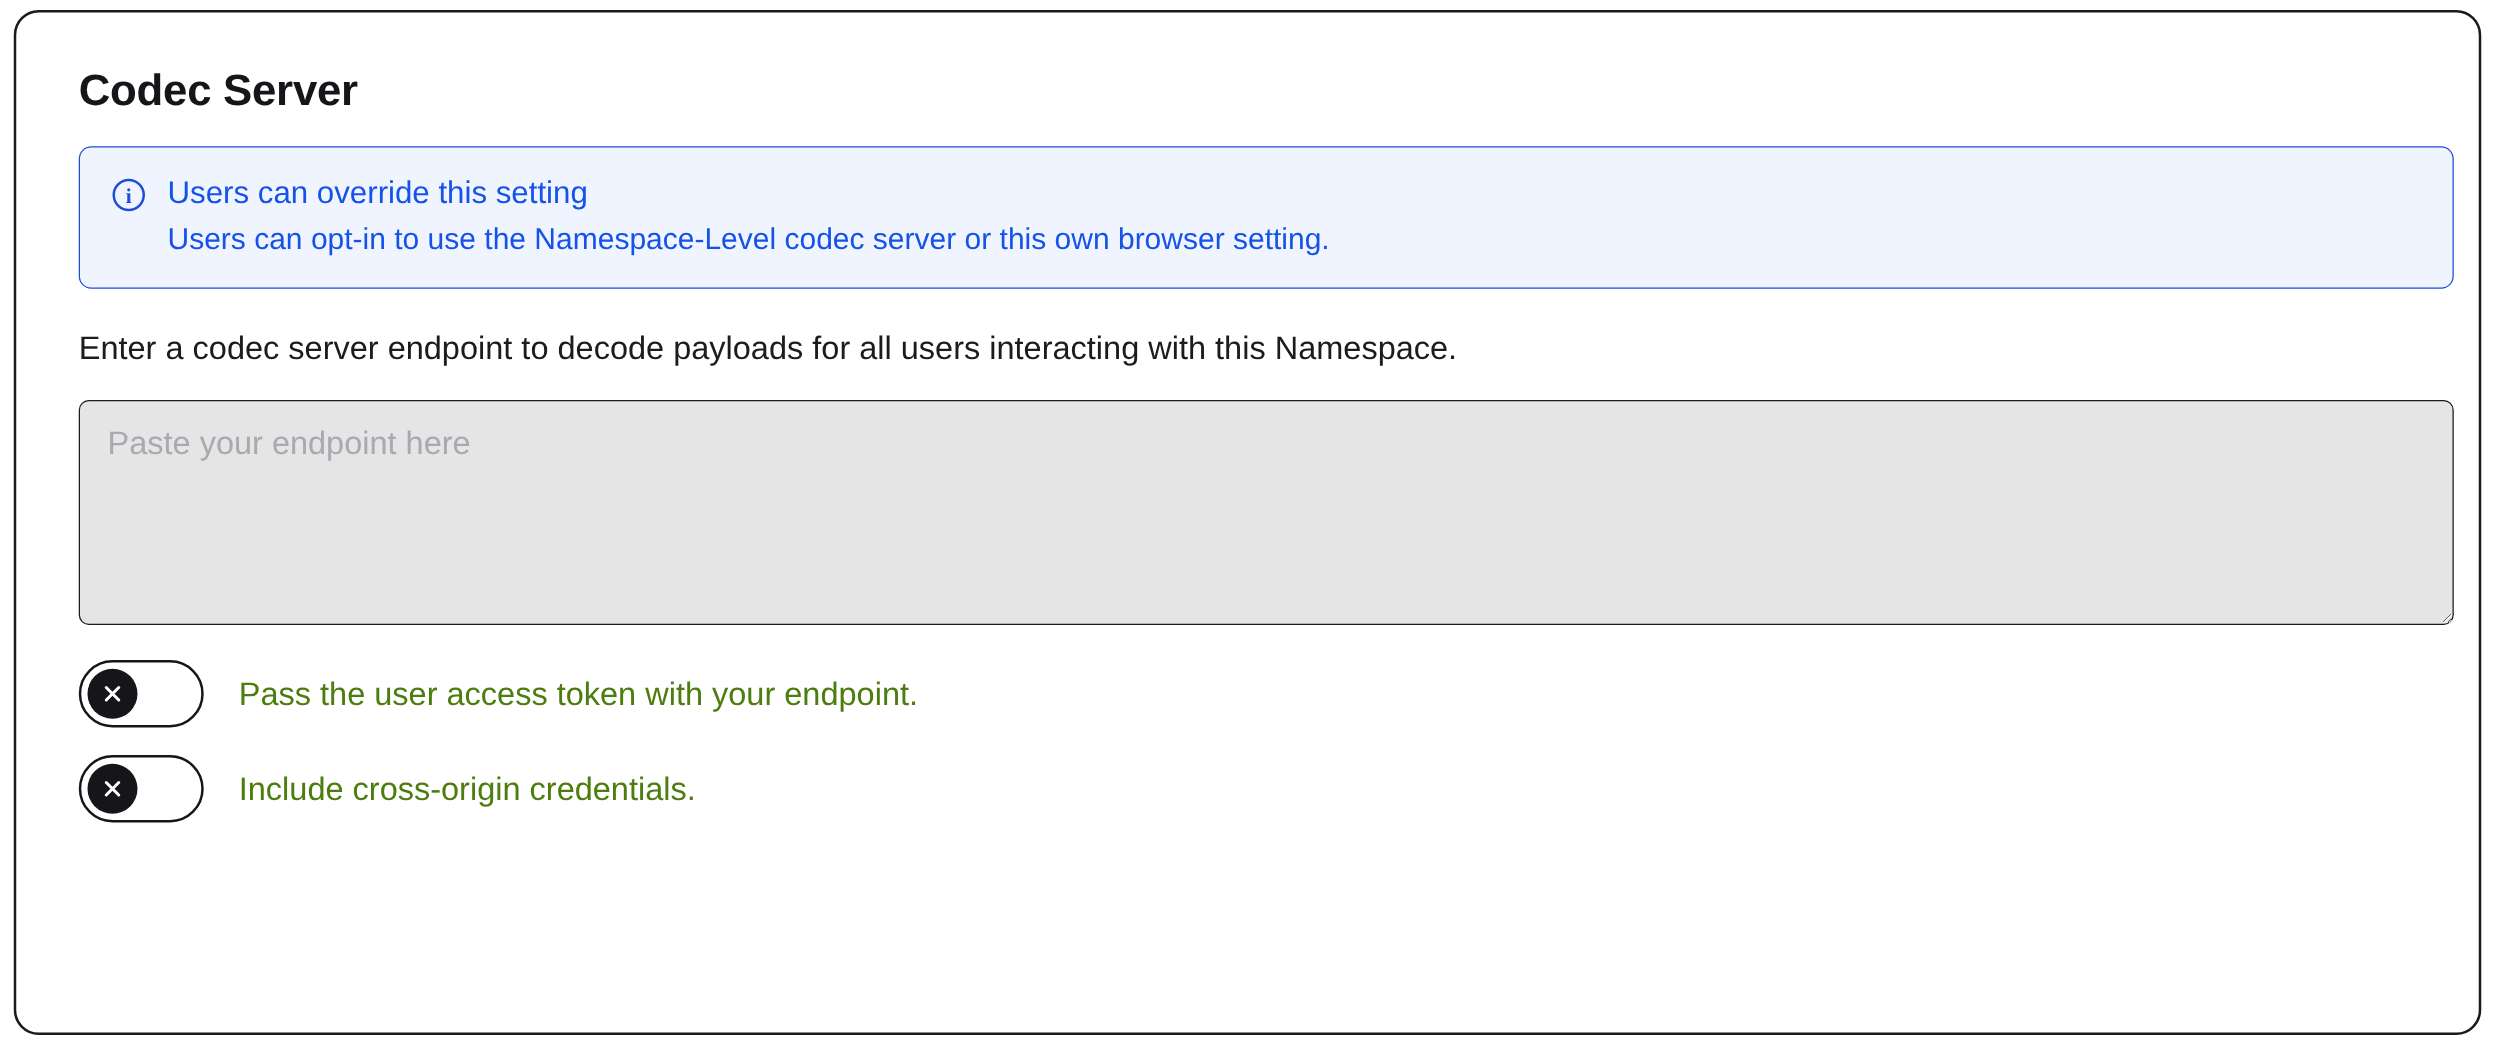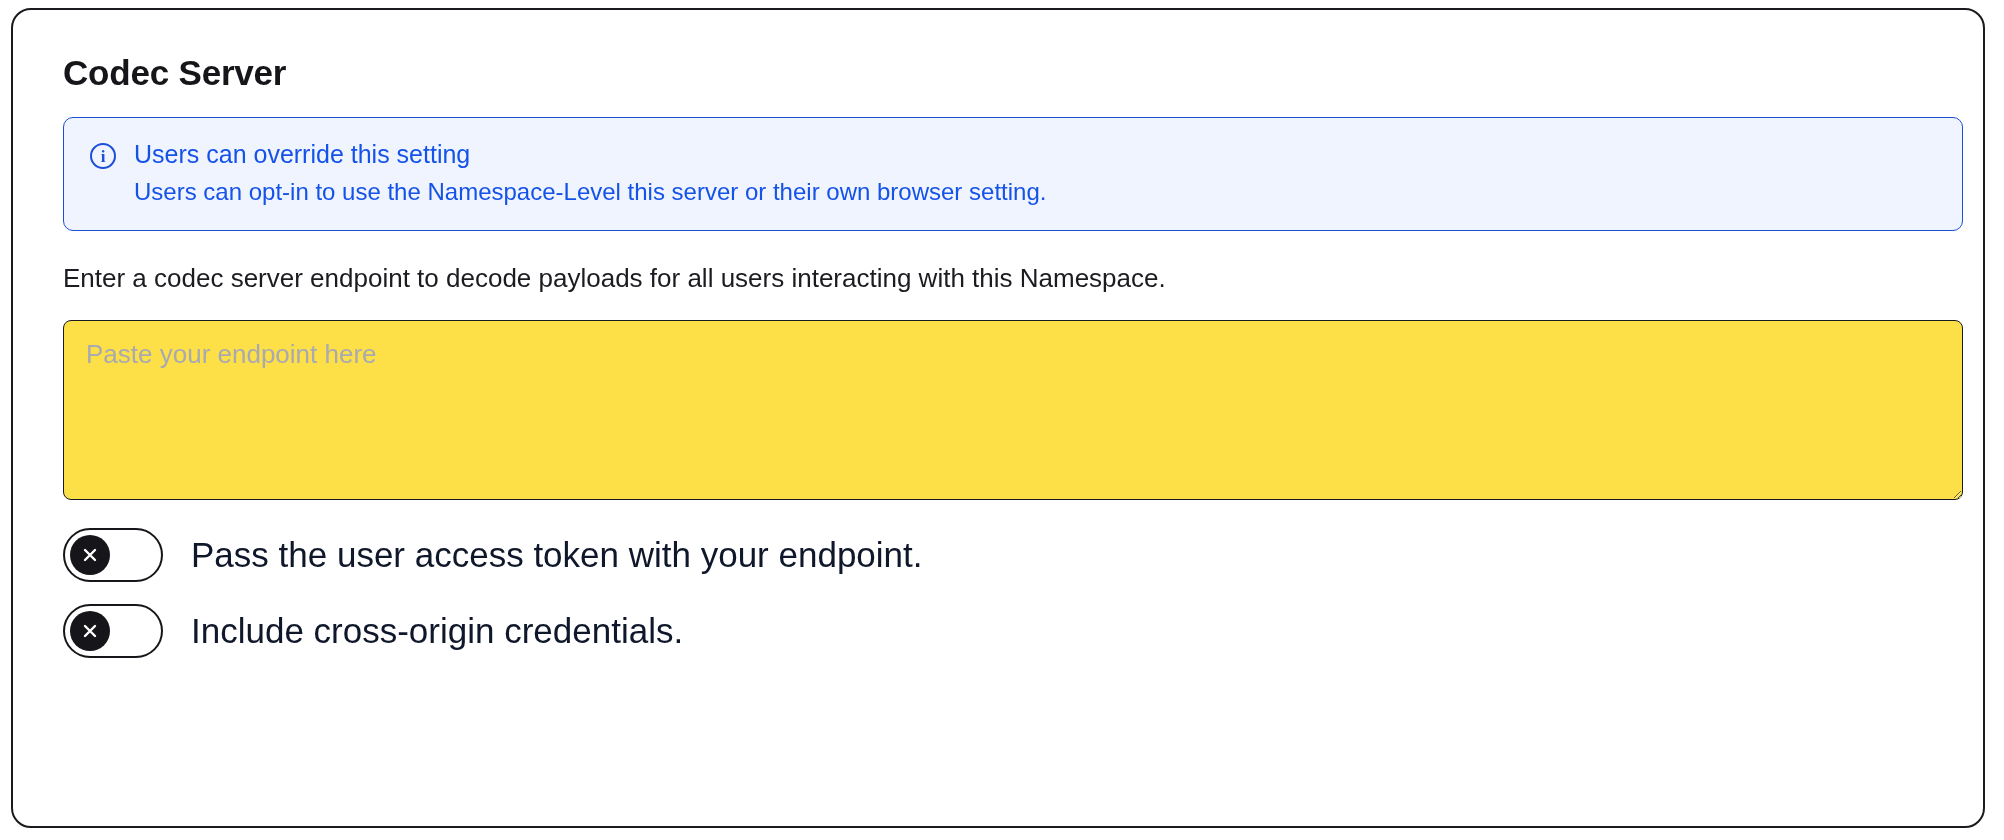--- a/index.html
+++ b/index.html
@@ -92,21 +92,21 @@
     margin: 26px 0 0 12px;
     width: 1900px;
     height: 180px;
     border: 1.5px solid #1a1a1f;
     border-radius: 8px;
     padding: 18px 22px;
     font-size: 26px;
     font-family: "Liberation Sans", sans-serif;
     color: #1b1b20;
     resize: vertical;
-    background: #fde047;
+    background: #e5e5e5;
     outline: none;
   }
   .endpoint-input::placeholder {
     color: #a9a9b1;
   }
 
   .toggle-row {
     display: flex;
     align-items: center;
     gap: 28px;
@@ -136,36 +136,36 @@
     height: 40px;
     border-radius: 50%;
     background: #16161a;
     display: flex;
     align-items: center;
     justify-content: center;
   }
   .toggle .knob svg { display: block; }
 
   .toggle-label {
-    font-size: 35px;
-    color: #0f172a;
+    font-size: 26px;
+    color: #4d7c0f;
   }
 </style>
 </head>
 <body>
 
 <div class="panel">
 
   <div class="panel-title">Codec Server</div>
 
   <div class="callout">
     <span class="info-icon">i</span>
     <div class="callout-text">
       <div class="callout-title">Users can override this setting</div>
-      <div class="callout-body">Users can opt-in to use the Namespace-Level this server or their own browser setting.</div>
+      <div class="callout-body">Users can opt-in to use the Namespace-Level codec server or this own browser setting.</div>
     </div>
   </div>
 
   <div class="description">Enter a codec server endpoint to decode payloads for all users interacting with this Namespace.</div>
 
   <textarea class="endpoint-input" placeholder="Paste your endpoint here" style=""></textarea>
 
   <div class="toggle-row">
     <div class="toggle">
       <span class="knob">

